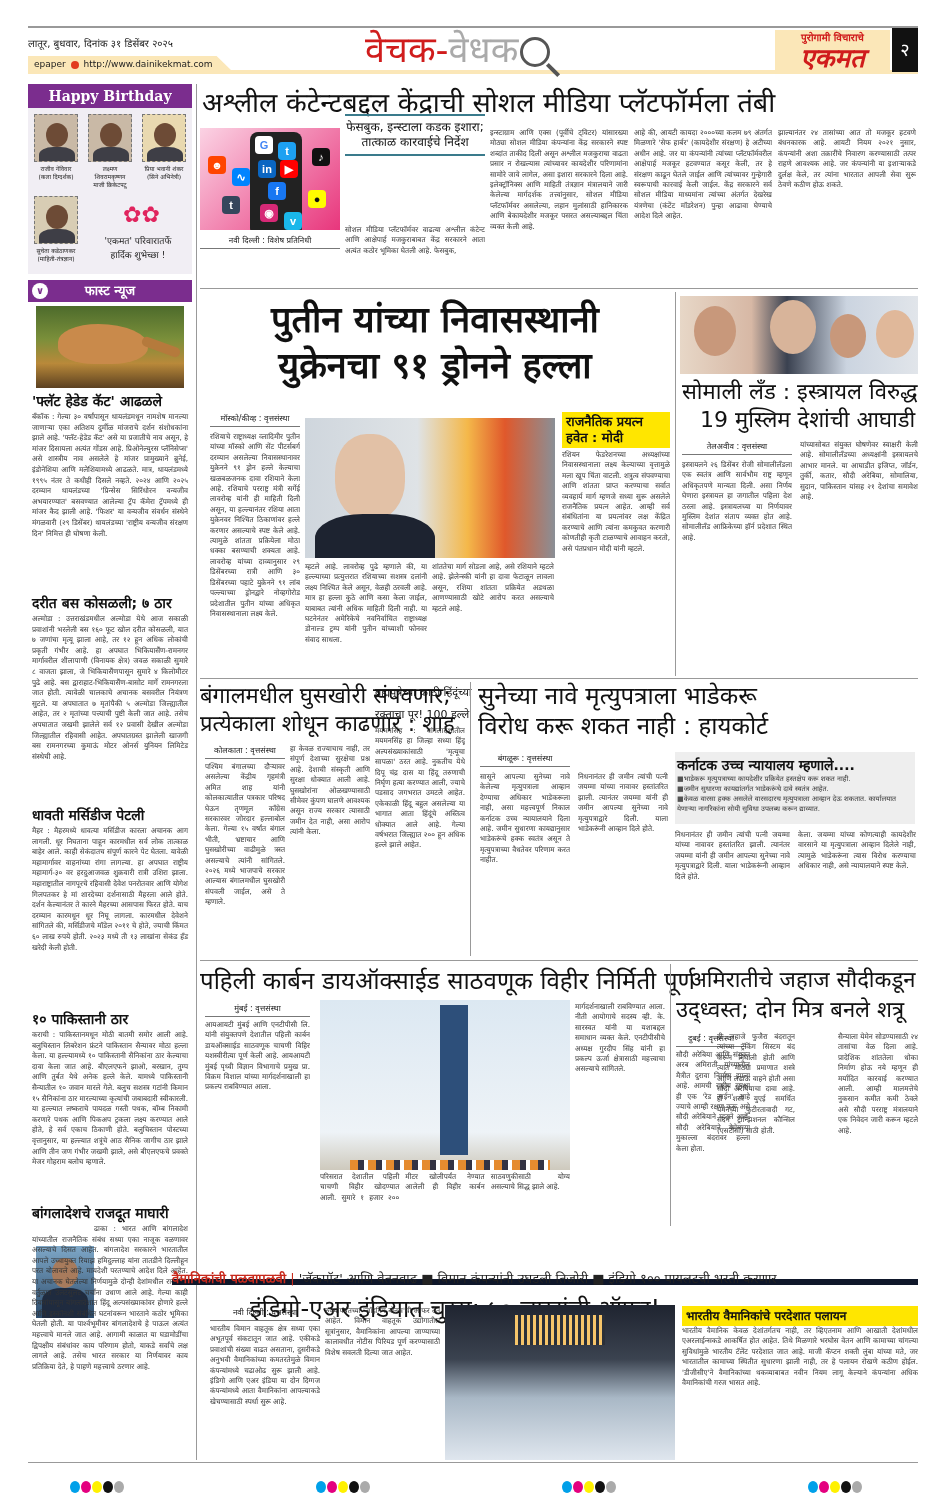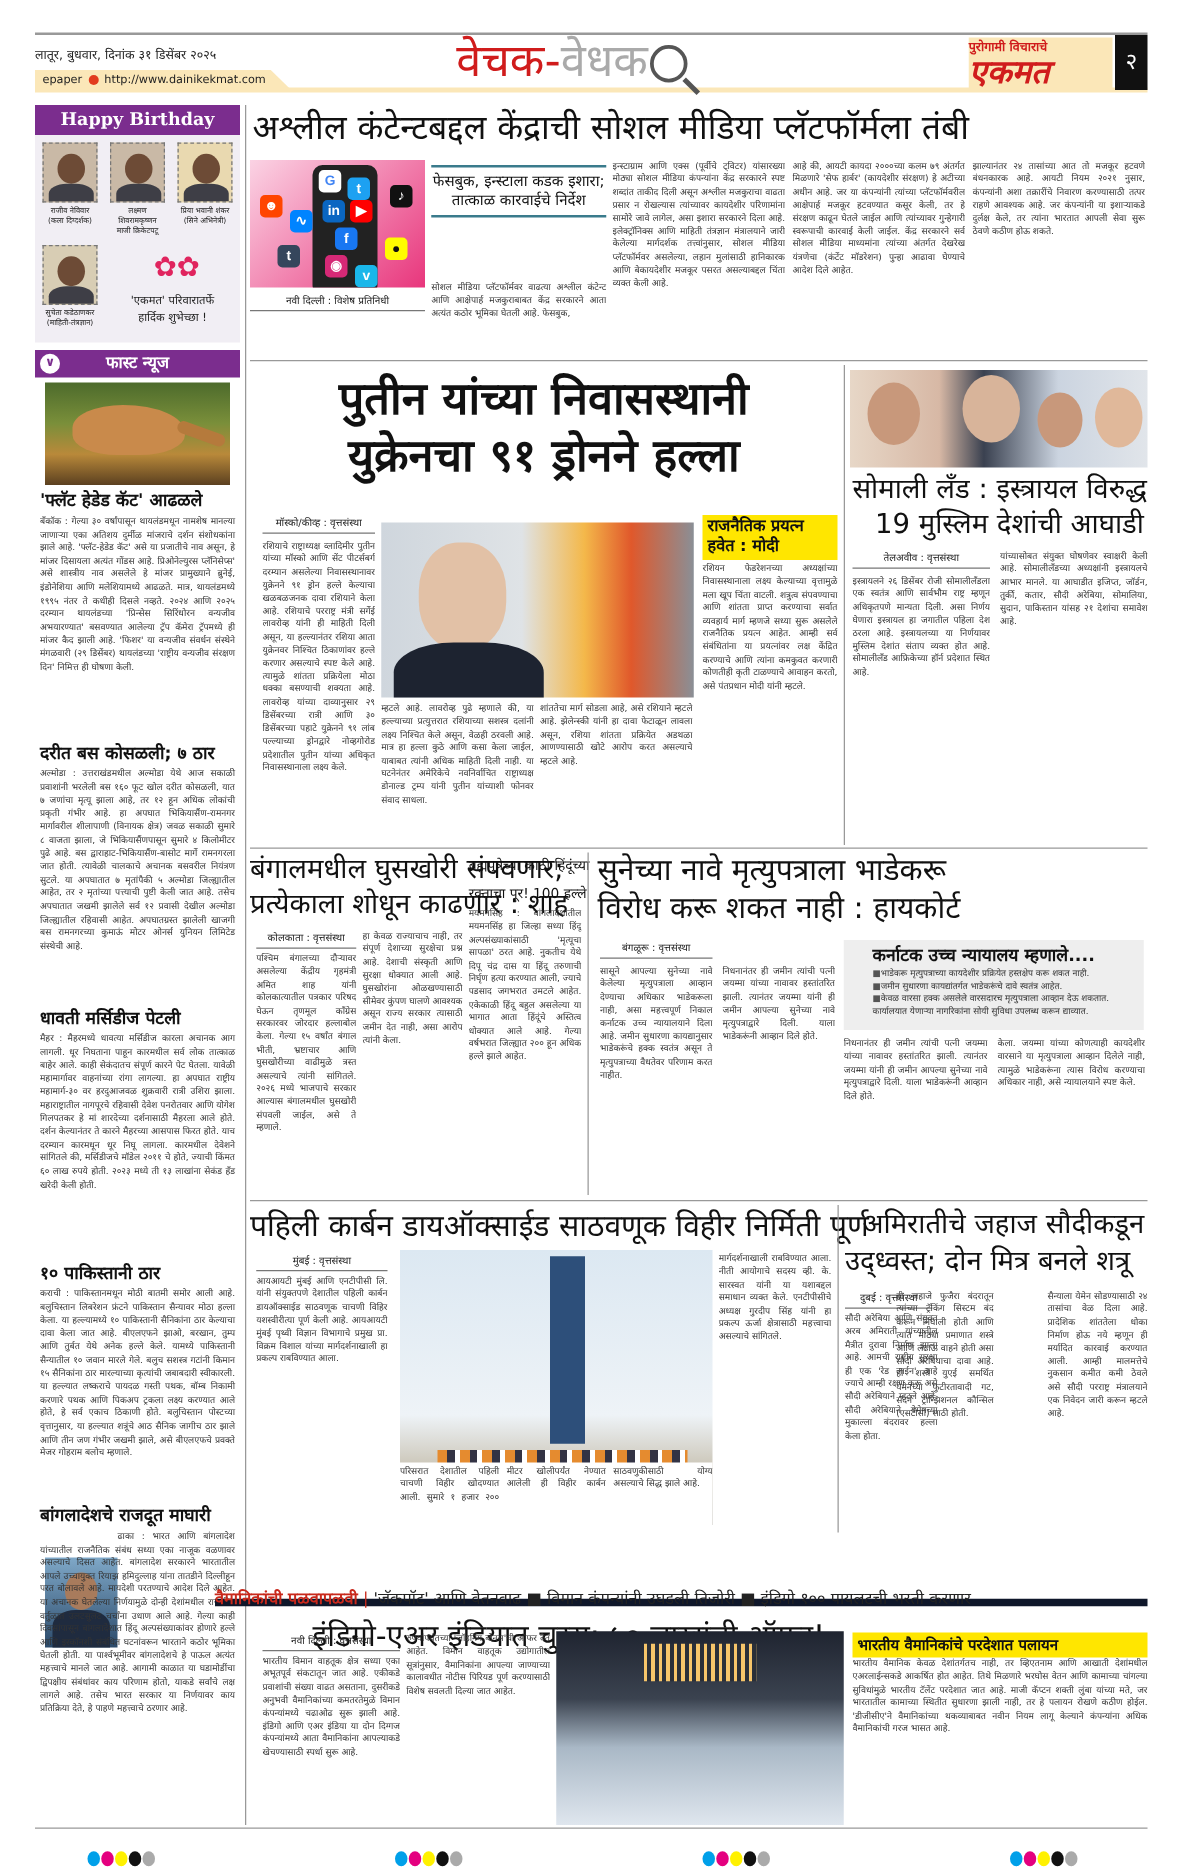--- a/index.html
+++ b/index.html
@@ -9,21 +9,21 @@
 .hdr-left{left:28px;top:30px;width:200px;height:45px}
 .hdr-date{font-size:10px;color:#222;margin-top:6px}
 .hdr-epaper{margin-top:6px;background:#fbe7b8;font-size:9px;padding:3px 6px;width:205px;clip-path:polygon(0 0,92% 0,100% 100%,0 100%)}
 .hdr-epaper .dot{display:inline-block;width:8px;height:8px;border-radius:50%;background:#e23b1e;vertical-align:middle;margin:0 2px}
 .strip{left:28px;top:70px;width:890px;height:4px;background:#fbe7b8}
 .masthead{left:365px;top:28px;font-size:36px;font-weight:400;white-space:nowrap;line-height:44px}
 .mh1{color:#d01c1c}
 .mh2{color:#aaa;font-weight:normal}
 .magnify{display:inline-block;width:30px;height:30px;border:3px solid #555;border-radius:50%;position:relative;vertical-align:middle;margin-left:2px}
 .magnify:after{content:"";position:absolute;width:4px;height:16px;background:#555;right:-8px;bottom:-14px;transform:rotate(-45deg)}
-.brand{left:775px;top:30px;width:115px;height:42px;background:#fbe7b8;}
+.brand{left:775px;top:30px;width:115px;height:42px;background:#fbe7b8;text-align:center}
 .brand-tag{font-size:10px;color:#d01c1c;font-weight:bold}
 .brand-name{font-size:26px;color:#d01c1c;font-weight:bold;line-height:28px;font-style:italic}
 .pageno{left:892px;top:28px;width:26px;height:44px;background:#111;color:#fff;font-size:18px;text-align:center;line-height:44px}
 
 .leftcol{left:28px;top:84px;width:164px;height:1380px;background:#fff}
 .bday{position:absolute;left:0;top:0;width:164px;height:190px;background:#f1eef4}
 .bday-title{background:#7b2d8e;color:#fff;font-family:"DejaVu Serif",serif;font-size:14px;font-weight:bold;text-align:center;height:24px;line-height:24px}
 .pers{position:absolute;width:46px;text-align:center;font-size:6px;line-height:8px}
 .pers .ph{width:44px;height:48px;border:1px dashed #777;background:#c9b9a6;margin:0 auto 3px;position:relative;overflow:hidden}
 .pers .ph:before{content:"";position:absolute;left:11px;top:8px;width:22px;height:24px;border-radius:50%;background:#6d4b36}
@@ -51,21 +51,21 @@
 .subhead{font-size:12px;text-align:center;line-height:15px;color:#111;border-top:2px solid #3a7b8c;border-bottom:2px solid #3a7b8c;padding:4px 0}
 .hbig{font-size:36px;font-weight:bold;color:#111;line-height:44px;text-align:center;white-space:nowrap}
 .putin{left:305px;top:418px;width:250px;height:140px;background:linear-gradient(90deg,#cfd6dd 0%,#dfe3e6 45%,#f4b84a 65%,#e0582b 80%,#8a8f96 100%);overflow:hidden}
 .putin:before{content:"";position:absolute;left:30px;top:16px;width:70px;height:86px;border-radius:45%;background:#e2c1a6}
 .putin:after{content:"";position:absolute;left:10px;top:96px;width:120px;height:60px;border-radius:40% 40% 0 0;background:#1d2330}
 .yellow-box{background:#ffe600;font-weight:bold;font-size:13px;color:#111;line-height:16px;padding:2px 4px}
 .leaders{left:680px;top:296px;width:238px;height:78px;background:linear-gradient(90deg,#e7d7c7 0%,#d7b8a5 30%,#3a4150 45%,#cbd4e0 70%,#e1e5ea 100%);overflow:hidden}
 .face{position:absolute;border-radius:50%;background:#c8987b}
 .h2{font-size:22px;color:#111;line-height:28px;white-space:nowrap}
 .h3{font-size:14px;color:#111;line-height:18px;text-align:center;white-space:nowrap}
-.kbox{left:675px;top:752px;width:240px;height:72px;background:#eee;padding:4px 23px}
+.kbox{left:675px;top:752px;width:240px;height:72px;background:#eee;padding:4px 2px}
 .kbox-title{font-size:14px;font-weight:bold;color:#111;line-height:18px}
 .kbox li{list-style:none;font-size:7px;line-height:10px;color:#333}
 .kbox li:before{content:"\25A0 ";color:#555}
 .drill{left:320px;top:1000px;width:250px;height:220px;background:linear-gradient(180deg,#dce8f2 0%,#eef3f7 60%,#c9c3b4 80%,#8e8a7e 100%);overflow:hidden}
 .drill:before{content:"";position:absolute;left:120px;top:5px;width:28px;height:150px;background:#2d4f7a}
 .drill:after{content:"";position:absolute;left:30px;top:160px;width:200px;height:40px;background:repeating-linear-gradient(90deg,#e58b2f 0 8px,#334 8px 14px,#fff 14px 18px)}
 .kicker{left:172px;top:1269px;width:746px;height:16px;font-size:13px;white-space:nowrap;border-bottom:6px solid #0f172a}
 .kicker .k1{color:#c8291c;font-weight:bold}
 .cockpit{left:445px;top:1305px;width:230px;height:155px;background:linear-gradient(180deg,#1f2430 0%,#3b4350 35%,#a9b8c6 60%,#dfe6ee 100%);overflow:hidden}
 .cockpit:before{content:"";position:absolute;left:70px;top:10px;width:90px;height:30px;background:repeating-linear-gradient(90deg,#f6c56a 0 3px,#2a2f38 3px 6px)}
@@ -161,21 +161,21 @@
   <span class="appi" style="left:68px;top:54px;background:#1877f2">f</span>
   <span class="appi" style="left:60px;top:76px;background:#d62976">◉</span>
   <span class="appi" style="left:84px;top:84px;background:#1ab7ea">v</span>
   <span class="appi" style="left:8px;top:28px;background:#ff4500">☻</span>
   <span class="appi" style="left:32px;top:40px;background:#0084ff">∿</span>
   <span class="appi" style="left:22px;top:68px;background:#35465c">t</span>
   <span class="appi" style="left:112px;top:20px;background:#111">♪</span>
   <span class="appi" style="left:108px;top:62px;background:#fffc00;color:#111">●</span>
 </div>
 <div class="abs dateline" style="left:200px;top:234px;width:140px">नवी दिल्ली : विशेष प्रतिनिधी</div>
-<div class="abs subhead" style="left:345px;top:132px;width:140px">फेसबुक, इन्स्टाला कडक इशारा; तात्काळ कारवाईचे निर्देश</div>
+<div class="abs subhead" style="left:345px;top:114px;width:140px">फेसबुक, इन्स्टाला कडक इशारा; तात्काळ कारवाईचे निर्देश</div>
 <div class="abs body-text" style="left:345px;top:225px;width:140px;height:58px">सोशल मीडिया प्लॅटफॉर्मवर वाढत्या अश्लील कंटेन्ट आणि आक्षेपार्ह मजकुराबाबत केंद्र सरकारने आता अत्यंत कठोर भूमिका घेतली आहे. फेसबुक,</div>
 <div class="abs body-text" style="left:490px;top:128px;width:138px;height:154px">इन्स्टाग्राम आणि एक्स (पूर्वीचे ट्विटर) यांसारख्या मोठ्या सोशल मीडिया कंपन्यांना केंद्र सरकारने स्पष्ट शब्दांत ताकीद दिली असून अश्लील मजकुराचा वाढता प्रसार न रोखल्यास त्यांच्यावर कायदेशीर परिणामांना सामोरे जावे लागेल, असा इशारा सरकारने दिला आहे. इलेक्ट्रॉनिक्स आणि माहिती तंत्रज्ञान मंत्रालयाने जारी केलेल्या मार्गदर्शक तत्त्वांनुसार, सोशल मीडिया प्लॅटफॉर्मवर असलेल्या, लहान मुलांसाठी हानिकारक आणि बेकायदेशीर मजकूर पसरत असल्याबद्दल चिंता व्यक्त केली आहे.</div>
 <div class="abs body-text" style="left:634px;top:128px;width:138px;height:154px">आहे की, आयटी कायदा २०००च्या कलम ७९ अंतर्गत मिळणारे 'सेफ हार्बर' (कायदेशीर संरक्षण) हे अटीच्या अधीन आहे. जर या कंपन्यांनी त्यांच्या प्लॅटफॉर्मवरील आक्षेपार्ह मजकूर हटवण्यात कसूर केली, तर हे संरक्षण काढून घेतले जाईल आणि त्यांच्यावर गुन्हेगारी स्वरूपाची कारवाई केली जाईल. केंद्र सरकारने सर्व सोशल मीडिया माध्यमांना त्यांच्या अंतर्गत देखरेख यंत्रणेचा (कंटेंट मॉडरेशन) पुन्हा आढावा घेण्याचे आदेश दिले आहेत.</div>
 <div class="abs body-text" style="left:778px;top:128px;width:138px;height:154px">झाल्यानंतर २४ तासांच्या आत तो मजकूर हटवणे बंधनकारक आहे. आयटी नियम २०२१ नुसार, कंपन्यांनी अशा तक्रारींचे निवारण करण्यासाठी तत्पर राहणे आवश्यक आहे. जर कंपन्यांनी या इशाऱ्याकडे दुर्लक्ष केले, तर त्यांना भारतात आपली सेवा सुरू ठेवणे कठीण होऊ शकते.</div>
 <div class="abs" style="left:200px;top:288px;width:718px;height:1px;background:#999"></div>
 
 <div class="abs hbig" style="left:200px;top:298px;width:470px">पुतीन यांच्या निवासस्थानी</div>
 <div class="abs hbig" style="left:200px;top:344px;width:470px">युक्रेनचा ९१ ड्रोनने हल्ला</div>
 <div class="abs dateline" style="left:210px;top:412px;width:90px">मॉस्को/कीव्ह : वृत्तसंस्था</div>
 <div class="abs body-text" style="left:210px;top:432px;width:90px;height:240px">रशियाचे राष्ट्राध्यक्ष व्लादिमीर पुतीन यांच्या मॉस्को आणि सेंट पीटर्सबर्ग दरम्यान असलेल्या निवासस्थानावर युक्रेनने ९१ ड्रोन हल्ले केल्याचा खळबळजनक दावा रशियाने केला आहे. रशियाचे परराष्ट्र मंत्री सर्गेई लावरोव्ह यांनी ही माहिती दिली असून, या हल्ल्यानंतर रशिया आता युक्रेनवर निश्चित ठिकाणांवर हल्ले करणार असल्याचे स्पष्ट केले आहे. त्यामुळे शांतता प्रक्रियेला मोठा धक्का बसण्याची शक्यता आहे. लावरोव्ह यांच्या दाव्यानुसार २९ डिसेंबरच्या रात्री आणि ३० डिसेंबरच्या पहाटे युक्रेनने ९१ लांब पल्ल्याच्या ड्रोनद्वारे नोव्हगोरोड प्रदेशातील पुतीन यांच्या अधिकृत निवासस्थानाला लक्ष्य केले.</div>

